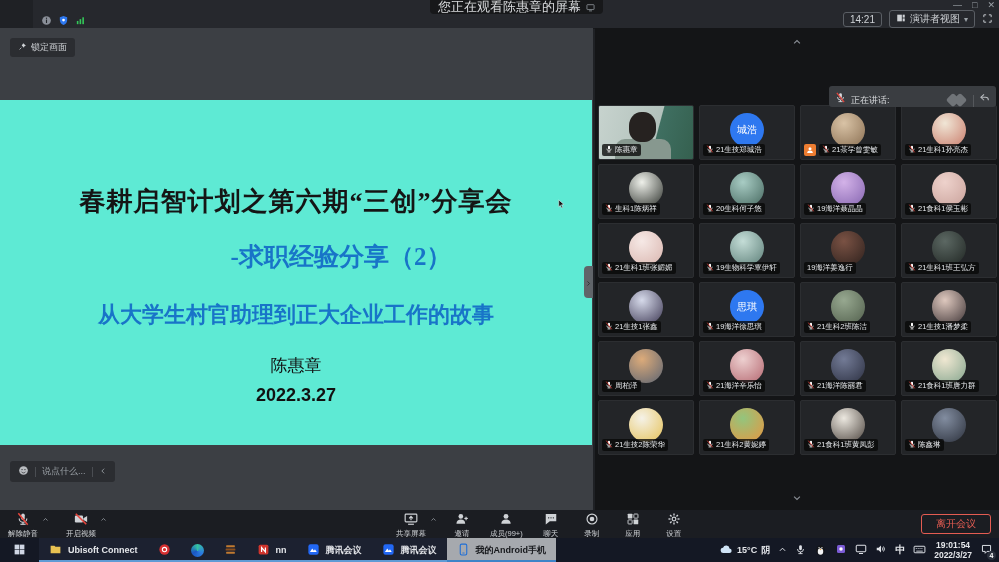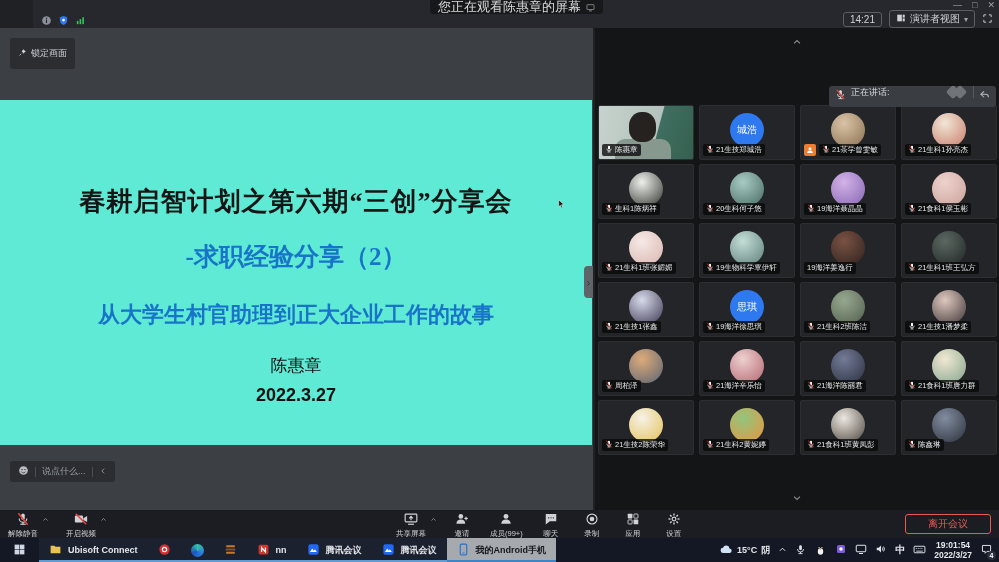--- a/index.html
+++ b/index.html
@@ -15,41 +15,41 @@
   
   .titlebar{position:absolute;top:0;left:0;right:0;height:28px;background:#26282d;border-bottom:1px solid #17181b;margin-left:33px;}
   .tb-left{position:absolute;left:8px;top:12px;display:flex;gap:6px;align-items:center;}
   .tb-right{position:absolute;right:6px;top:10px;display:flex;gap:7px;align-items:center;color:#cfd2d6;font-size:10px;}
   .time-badge{border:1px solid #5a5e64;border-radius:3px;padding:1px 6px;}
   .view-btn{border:1px solid #5a5e64;border-radius:3px;padding:1px 6px;display:flex;align-items:center;gap:4px;}
   .caret-down{font-size:8px;color:#9aa0a6;}
   
   .share-area{position:absolute;top:28px;left:0;width:593px;bottom:52px;background:#3c3f44;}
   .pin-btn{position:absolute;top:10px;left:10px;background:#2b2d31;border-radius:3px;color:#cfd2d6;
-    font-size:9px;display:flex;align-items:center;gap:4px;padding:9px 8px;}
+    font-size:9px;display:flex;align-items:center;gap:4px;padding:3px 8px;}
   .slide{position:absolute;top:72px;left:0;width:592px;height:345px;background:#5eead4;
     font-family:"Liberation Serif","DejaVu Serif",serif;text-align:center;}
   .slide-title{position:absolute;top:84px;width:100%;font-size:26px;font-weight:bold;color:#151515;letter-spacing:1px;}
   .slide-sub{position:absolute;top:140px;width:100%;font-size:25px;font-weight:bold;}
   .slide-line3{position:absolute;top:192px;width:100%;font-size:22px;font-weight:bold;margin-top:8px;}
   .slide-presenter{position:absolute;top:254px;width:100%;font-size:17px;color:#111;}
   .slide-date{position:absolute;top:285px;width:100%;font-size:18px;font-weight:bold;color:#111;
     font-family:"Liberation Sans",sans-serif;}
   .cursor{position:absolute;top:96px;left:556px;}
   .chat-pill{position:absolute;bottom:28px;left:10px;background:#2b2d31;border-radius:3px;color:#9aa0a6;
     font-size:9px;display:flex;align-items:center;gap:6px;padding:4px 8px;}
   .chat-sep{width:1px;height:10px;background:#4a4d52;}
   .collapse-handle{position:absolute;right:0;top:238px;width:9px;height:32px;background:#606469;
     border-radius:4px 0 0 4px;display:flex;align-items:center;justify-content:center;}
   
   .panel{position:absolute;top:28px;left:595px;right:0;bottom:52px;background:#141517;}
   .chev-top{position:absolute;top:5px;left:50%;transform:translateX(-50%);}
   .chev-bottom{position:absolute;bottom:3px;left:50%;transform:translateX(-50%);}
   .speaking-bar{position:absolute;top:58px;right:3px;width:155px;height:21px;background:#3a3d41;
-    border-radius:3px;display:flex;align-items:flex-start;gap:5px;padding:0 6px;z-index:5;}
+    border-radius:3px;display:flex;align-items:flex-end;gap:5px;padding:0 6px;z-index:5;}
   .speaking-label{color:#d8dadd;font-size:9px;}
   .fade-grid{position:relative;width:22px;height:13px;margin-left:auto;opacity:.4;}
   .fade-grid i{position:absolute;width:10px;height:10px;background:#c2c6cc;border-radius:2px;transform:rotate(45deg);}
   .fade-grid i:first-child{left:2px;top:1px;} .fade-grid i:last-child{left:9px;top:1px;}
   .sb-sep{width:1px;height:12px;background:#55585c;}
   .grid{position:absolute;top:77px;left:3px;display:grid;grid-template-columns:repeat(4,96px);
     grid-auto-rows:55px;gap:4px 5px;}
   .tile{position:relative;background:#232528;border:1px solid #2c2e31;border-radius:2px;overflow:hidden;}
   .pav{position:absolute;left:50%;top:7px;transform:translateX(-50%);width:34px;height:34px;border-radius:50%;}
   .pav-text{display:flex;align-items:center;justify-content:center;color:#fff;font-size:10px;}
@@ -61,21 +61,21 @@
   .plabel{background:rgba(8,8,8,.78);border-radius:2px;padding:1px 3px;display:flex;align-items:center;gap:2px;
     color:#e8eaed;font-size:7.5px;white-space:nowrap;overflow:hidden;}
   
   .toolbar{position:absolute;bottom:24px;left:0;right:0;height:28px;background:#1b1d22;}
   .tg-left{position:absolute;left:8px;top:2px;display:flex;gap:20px;}
   .tg-center{position:absolute;left:396px;top:2px;display:flex;gap:15px;}
   .tool-btn{position:relative;display:flex;flex-direction:column;align-items:center;gap:1px;
     color:#cfd2d6;font-size:7.5px;min-width:26px;}
   .tool-caret{position:absolute;right:-11px;top:4px;}
   .leave-btn{position:absolute;right:8px;top:4px;border:1px solid #e45c52;color:#e45c52;background:transparent;
-    border-radius:3px;font-size:10px;padding:2px 22px;font-family:inherit;}
+    border-radius:3px;font-size:10px;padding:2px 14px;font-family:inherit;}
   
   .taskbar{position:absolute;bottom:0;left:0;right:0;height:24px;background:#141824;display:flex;align-items:stretch;
     color:#e4e6ea;font-size:9px;font-weight:bold;}
   .tb-app{display:flex;align-items:center;gap:6px;padding:0 10px;position:relative;}
   .tb-app.open{background:#1c2130;box-shadow:inset 0 -2px 0 #5f9bd5;}
   .tb-app.active{background:#a6a9ae;color:#16181c;box-shadow:inset 0 -2px 0 #3e84c8;}
   .tb-start{padding:0 13px;display:flex;align-items:center;}
   .edge-ic{width:13px;height:13px;border-radius:50%;background:conic-gradient(#35c2a0,#2b7de0,#1a56c4,#35c2a0);}
   .tray{margin-left:auto;display:flex;align-items:center;gap:8px;padding-right:6px;}
   .tray-weather{display:flex;align-items:center;gap:4px;text-align:right;}
@@ -142,21 +142,21 @@
     <div class="pin-btn">
       <span><svg width="9" height="9" viewBox="0 0 24 24" aria-hidden="true">
             <path d="M14 3l7 7-4 1.2-1.2 4L10 9.4z" fill="#cfd2d6"></path>
             <line x1="9" y1="15" x2="4" y2="20" stroke="#cfd2d6" stroke-width="2"></line>
           </svg></span>
       <span>锁定画面</span>
     </div>
 
     <div class="slide">
       <div class="slide-title">春耕启智计划之第六期“三创”分享会</div>
-      <div class="slide-sub slide-blue" style="color: rgb(24, 116, 200);">-求职经验分享（2）</div>
+      <div class="slide-sub slide-blue" style="color: rgb(24, 116, 200); margin-left: 45px;">-求职经验分享（2）</div>
       <div class="slide-line3 slide-blue" style="color: rgb(24, 116, 200);">从大学生村官助理到正大企业工作的故事</div>
       <div class="slide-presenter">陈惠章</div>
       <div class="slide-date">2022.3.27</div>
       <span class="cursor"><svg width="11" height="11" viewBox="0 0 24 24" aria-hidden="true">
             <path d="M6 2l11 10-5.2.8 2.8 5.6-2.3 1.1-2.8-5.6L6 17z" fill="#111" stroke="#fff" stroke-width="1"></path>
           </svg></span>
     </div>
 
     <div class="chat-pill">
       <span><svg width="11" height="11" viewBox="0 0 24 24" aria-hidden="true">

